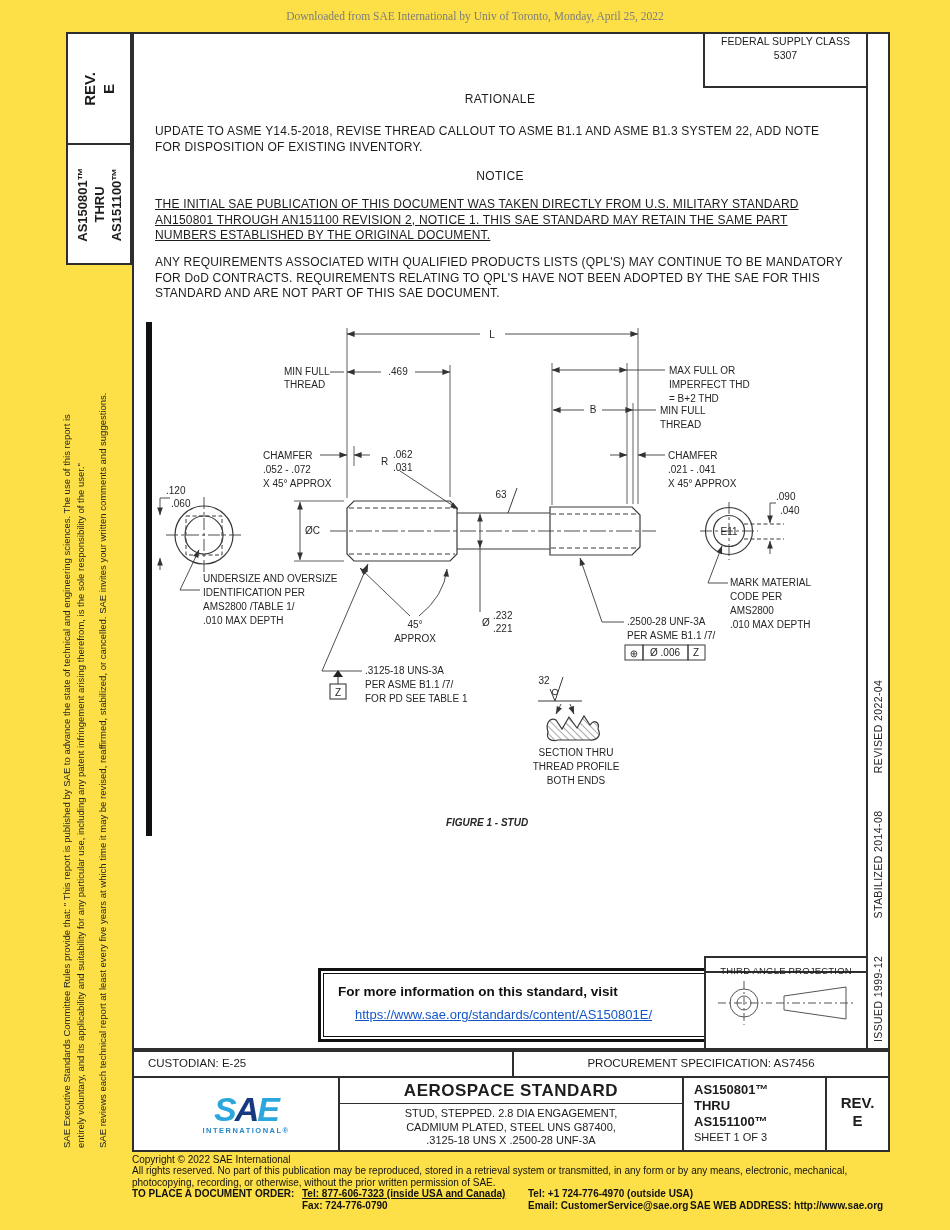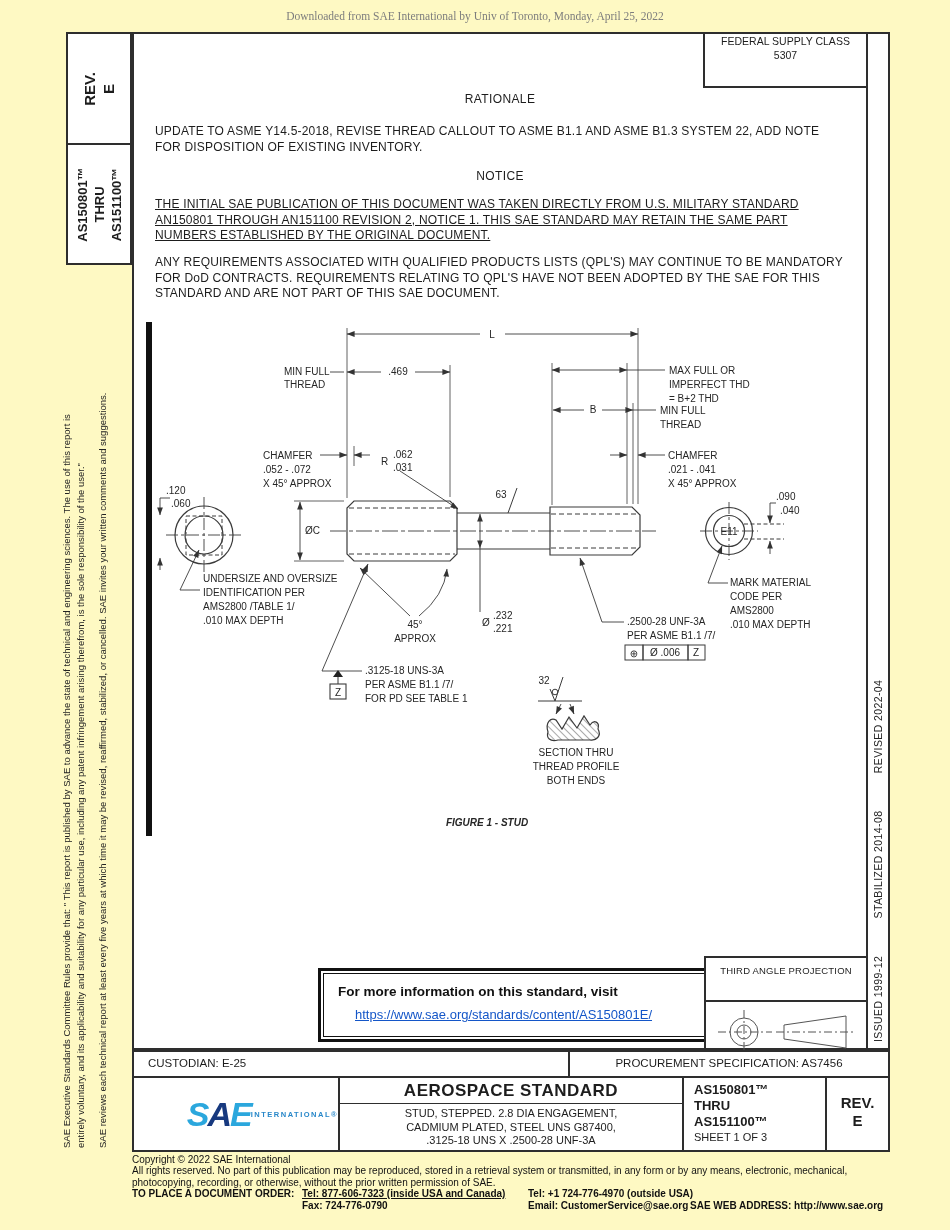--- a/index.html
+++ b/index.html
@@ -1,16 +1,16 @@
 <!DOCTYPE html>
 <html><head>
 <meta charset="utf-8">
 <style>
   html,body{margin:0;padding:0;background:#fff;}
-  #page{position:relative;width:950px;height:1230px;background:#fef9c3;overflow:hidden;
+  #page{position:relative;width:950px;height:1230px;background:#fde047;overflow:hidden;
         font-family:"Liberation Sans",sans-serif;color:#1d1d1d;}
   .t{position:absolute;white-space:nowrap;}
   .box{position:absolute;box-sizing:border-box;border:2px solid #2e2e2e;background:#fff;}
   .vflex{display:flex;align-items:center;justify-content:center;}
   .rot{transform:rotate(-90deg);text-align:center;}
   .vrun{position:absolute;transform-origin:0 0;transform:rotate(-90deg);white-space:nowrap;}
   .para{position:absolute;font-size:12px;line-height:15.5px;letter-spacing:.2px;color:#1d1d1d;}
   .hd{position:absolute;font-size:12px;letter-spacing:.4px;text-align:center;width:736px;left:132px;}
   svg text{font-family:"Liberation Sans",sans-serif;font-size:10px;fill:#262626;}
   .ftr{font-size:10px;color:#111;}
@@ -239,40 +239,40 @@
     <text x="355" y="508" text-anchor="middle" font-size="13" font-weight="bold" font-style="italic">FIGURE 1 - STUD</text>
   </svg>
 
   <div style="position:absolute;left:318px;top:968px;width:404px;height:74px;box-sizing:border-box;border:3px solid #111;background:#fff;padding-left:27px;">
     <div style="position:absolute;left:2px;top:2px;right:2px;bottom:2px;border:1px solid #111;"></div>
     <div class="t" style="left:17px;top:13px;font-size:13.5px;font-weight:bold;color:#111;">For more information on this standard, visit</div>
     <a class="t lnk" style="left:17px;top:36px;font-size:13px;">https://www.sae.org/standards/content/AS150801E/</a>
   </div>
 
   <div class="box" style="left:704px;top:956px;width:164px;height:94px;">
-    <div style="box-sizing:border-box;border-bottom:2px solid #2e2e2e;height:44px;line-height:26px;text-align:center;font-size:9.5px;letter-spacing:.2px;">THIRD ANGLE PROJECTION</div>
+    <div style="box-sizing:border-box;border-bottom:2px solid #2e2e2e;height:15px;line-height:26px;text-align:center;font-size:9.5px;letter-spacing:.2px;">THIRD ANGLE PROJECTION</div>
     <svg width="160" height="60" viewBox="0 0 160 60" style="display:block;margin:1px auto 0;">
       <g stroke="#555" stroke-width="1" fill="none">
         <circle cx="38" cy="29" r="14"></circle>
         <circle cx="38" cy="29" r="7"></circle>
         <line x1="12" y1="29" x2="66" y2="29" stroke-dasharray="8 3 2 3"></line>
         <line x1="38" y1="7" x2="38" y2="51" stroke-dasharray="8 3 2 3"></line>
         <polygon points="78,22 140,13 140,45 78,36"></polygon>
         <line x1="70" y1="29" x2="150" y2="29" stroke-dasharray="8 3 2 3"></line>
       </g>
     </svg>
   </div>
 
   <div class="box" style="left:132px;top:1050px;width:758px;height:28px;display:flex;">
-    <div style="width:434px;box-sizing:border-box;padding:5px 0 8px 14px;font-size:11.5px;">CUSTODIAN: E-25</div>
+    <div style="width:378px;box-sizing:border-box;padding:5px 0 8px 14px;font-size:11.5px;">CUSTODIAN: E-25</div>
     <div style="flex:1;box-sizing:border-box;border-left:2px solid #2e2e2e;text-align:center;padding-top:5px;font-size:11.5px;">PROCUREMENT SPECIFICATION: AS7456</div>
   </div>
 
   <div class="box" style="left:132px;top:1076px;width:758px;height:76px;display:flex;border-width:2.5px;">
-    <div style="width:204px;box-sizing:border-box;display:flex;flex-direction:row;align-items:center;justify-content:flex-end;padding-left:20px;">
+    <div style="width:204px;box-sizing:border-box;display:flex;flex-direction:column;align-items:center;justify-content:center;padding-left:20px;">
       <div style="font-weight:bold;font-style:italic;font-size:34px;line-height:32px;letter-spacing:-2px;">
         <span style="color:#2ba7dd;">S</span><span style="color:#17397f;">A</span><span style="color:#2ba7dd;">E</span>
       </div>
       <div style="font-size:7.5px;font-weight:bold;letter-spacing:1.5px;color:#2787c9;margin-top:1px;">INTERNATIONAL®</div>
     </div>
     <div style="width:344px;box-sizing:border-box;border-left:2px solid #2e2e2e;">
       <div style="text-align:center;font-size:17px;font-weight:bold;letter-spacing:.5px;padding:3px 8px 2px;border-bottom:1.5px solid #2e2e2e;">AEROSPACE STANDARD</div>
       <div style="text-align:center;font-size:11px;line-height:13.5px;padding-top:3px;">
         <div>STUD, STEPPED. 2.8 DIA ENGAGEMENT,</div>
         <div>CADMIUM PLATED, STEEL UNS G87400,</div>

